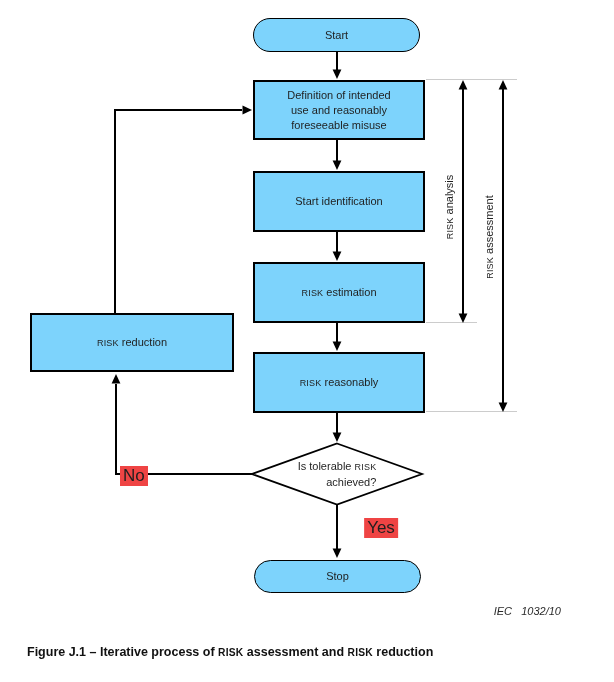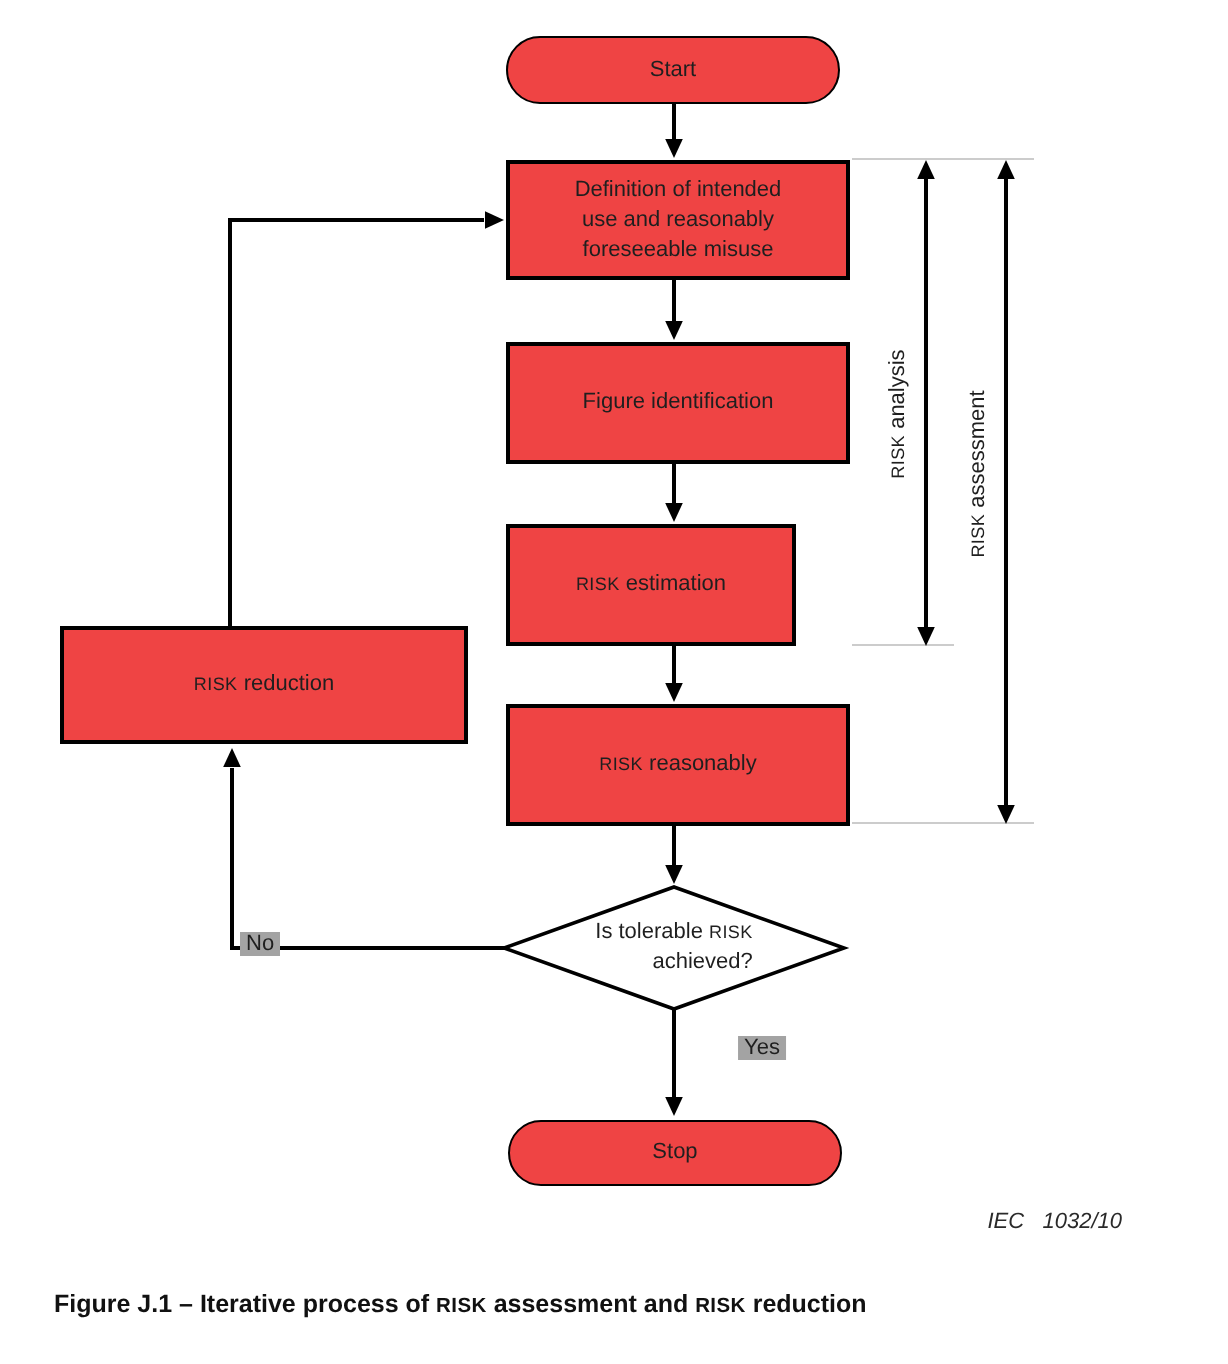--- a/index.html
+++ b/index.html
@@ -6,36 +6,36 @@
   body {
     width: 614px; height: 682px;
     font-family: "Liberation Sans", sans-serif;
     color: #1f1f1f;
   }
   .canvas { position: relative; width: 614px; height: 682px; background: #ffffff; overflow: hidden; }
   svg.layer { position: absolute; left: 0; top: 0; z-index: 1; }
 
   .node {
     position: absolute; z-index: 2;
-    background: #ef4444; border: 2px solid #000000;
+    background: #7dd3fc; border: 2px solid #000000;
     display: flex; align-items: center; justify-content: center;
     text-align: center; font-size: 11px; line-height: 15px; color: #1f1f1f;
     box-sizing: border-box;
   }
   .stadium { border-radius: 17px; border-width: 1.5px; }
   .sc { font-size: 0.82em; letter-spacing: 0.2px; }
 
   .decision-text {
     position: absolute; z-index: 2;
     display: flex; align-items: center; justify-content: center;
     text-align: right; font-size: 11px; line-height: 15px; color: #1f1f1f;
   }
   .edge-label {
     position: absolute; z-index: 3;
-    background: #a3a3a3; font-size: 11px; color: #1f1f1f; padding: 0 3px;
+    background: #ef4444; font-size: 17px; color: #1f1f1f; padding: 0 3px;
   }
   .vlabel {
     position: absolute; z-index: 2;
     font-size: 11px; color: #1f1f1f; text-align: center;
     transform: rotate(-90deg);
   }
   .credit {
     position: absolute; z-index: 2; top: 605px; right: 53px;
     font-size: 11px; font-style: italic; color: #2a2a2a; white-space: pre;
   }
@@ -86,24 +86,24 @@
 
   <div class="node stadium" style="left:253px; top:18px; width:167px; height:34px;">
     <span>Start</span>
   </div>
 
   <div class="node" style="left:253px; top:80px; width:172px; height:60px;">
     <span><span>Definition of intended</span><br><span>use and reasonably</span><br><span>foreseeable misuse</span></span>
   </div>
 
   <div class="node" style="left:253px; top:171px; width:172px; height:61px;">
-    <span><span>Figure identification</span></span>
+    <span><span>Start identification</span></span>
   </div>
 
-  <div class="node" style="left:253px; top:262px; width:145px; height:61px;">
+  <div class="node" style="left:253px; top:262px; width:172px; height:61px;">
     <span><span class="sc">RISK</span><span> estimation</span></span>
   </div>
 
   <div class="node" style="left:253px; top:352px; width:172px; height:61px;">
     <span><span class="sc">RISK</span><span> reasonably</span></span>
   </div>
 
   <div class="node" style="left:30px; top:313px; width:204px; height:59px;">
     <span><span class="sc">RISK</span><span> reduction</span></span>
   </div>

